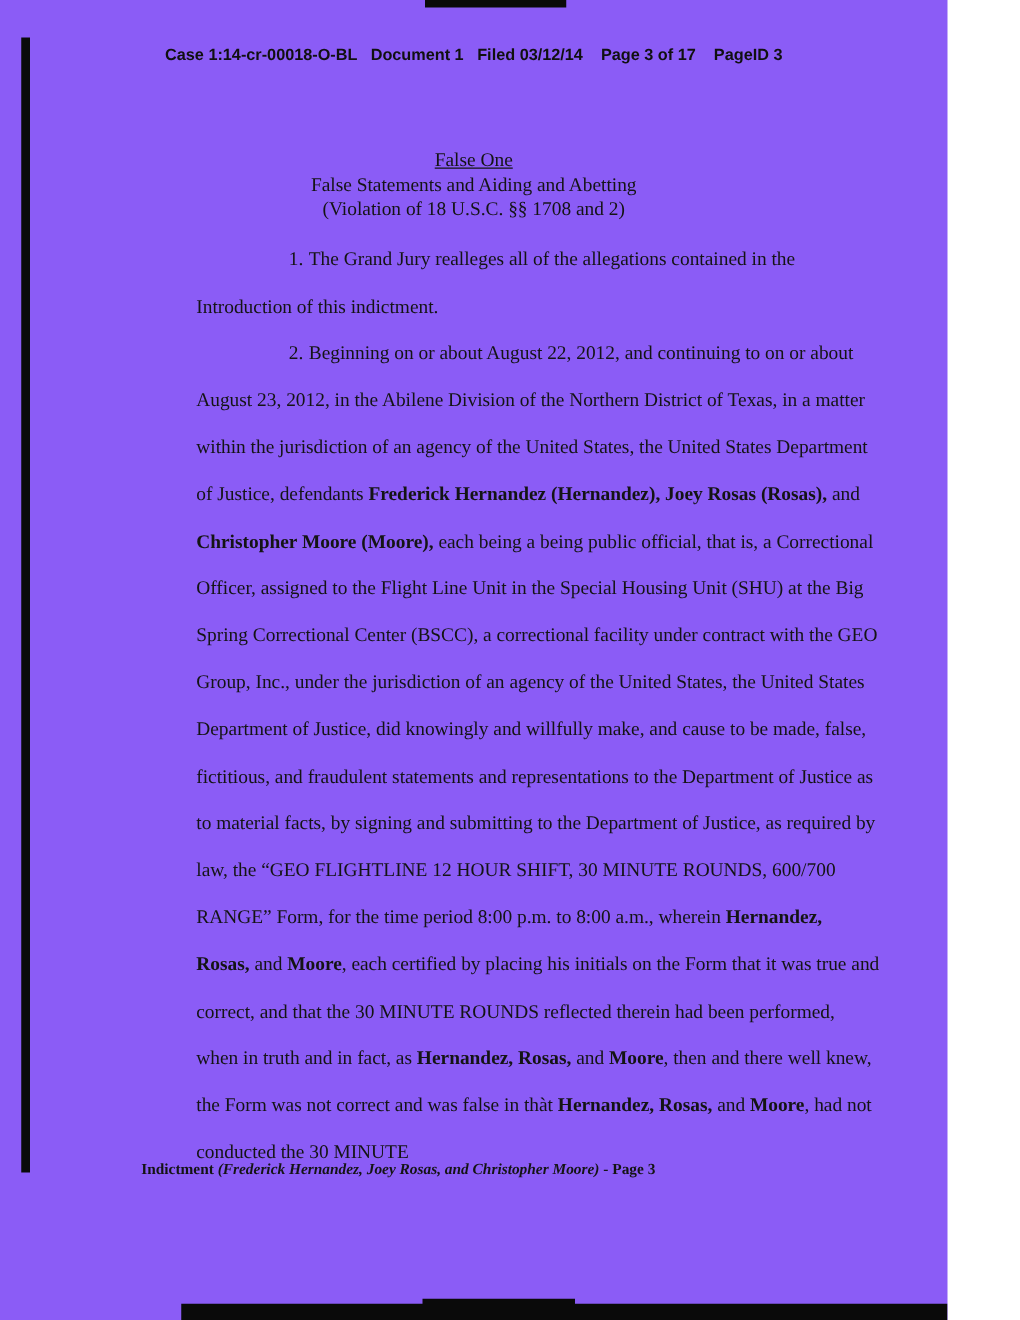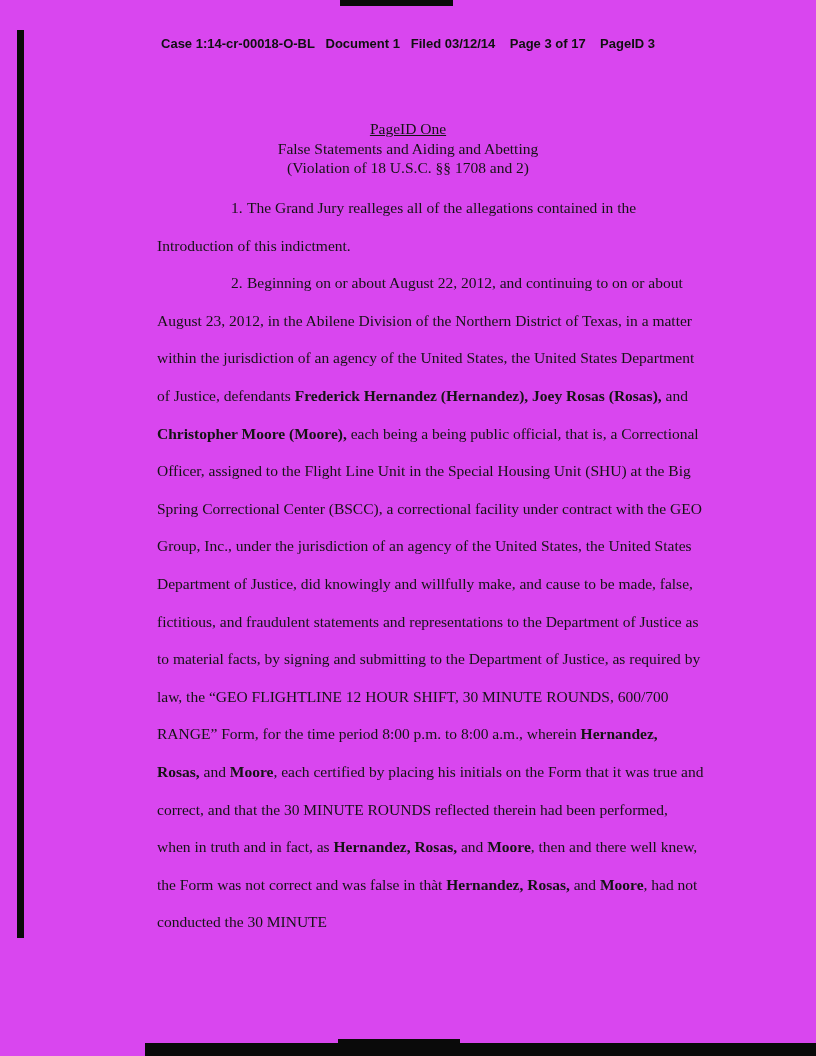--- a/index.html
+++ b/index.html
@@ -2,23 +2,23 @@
 <html><head>
 <meta charset="utf-8">
 <style>
   html, body {
     margin: 0;
     padding: 0;
     background: #ffffff;
   }
   .sheet {
     position: relative;
-    width: 816px;
+    width: 758px;
     height: 1056px;
-    background: #d946ef;
+    background: #8b5cf6;
     font-family: "Liberation Serif", serif;
     color: #141414;
     overflow: hidden;
   }
   
   .art-top {
     position: absolute;
     top: 0; left: 340px;
     width: 113px; height: 6px;
     background: #0a0a0a;
@@ -86,28 +86,29 @@
 <body>
 
 <div class="sheet">
 
   <div class="art-top"></div>
   <div class="art-left"></div>
 
   <div class="case-header">Case 1:14-cr-00018-O-BL   Document 1   Filed 03/12/14    Page 3 of 17    PageID 3</div>
 
   <div class="count-heading">
-    <div class="underline">PageID One</div>
+    <div class="underline">False One</div>
     <div>False Statements and Aiding and Abetting</div>
     <div>(Violation of 18 U.S.C. §§ 1708 and 2)</div>
   </div>
 
   <div class="doc-body">
 
   <div class="para"><span class="para-num">1.</span><span>The Grand Jury realleges all of the allegations contained in the Introduction of this indictment.</span></div>
       <div class="para"><span class="para-num">2.</span><span>Beginning on or about August 22, 2012, and continuing to on or about August 23, 2012, in the Abilene Division of the Northern District of Texas, in a matter within the jurisdiction of an agency of the United States, the United States Department of Justice, defendants </span><span class="bold">Frederick Hernandez (Hernandez), Joey Rosas (Rosas),</span><span> and </span><span class="bold">Christopher Moore (Moore),</span><span> each being a being public official, that is, a Correctional Officer, assigned to the Flight Line Unit in the Special Housing Unit (SHU) at the Big Spring Correctional Center (BSCC), a correctional facility under contract with the GEO Group, Inc., under the jurisdiction of an agency of the United States, the United States Department of Justice, did knowingly and willfully make, and cause to be made, false, fictitious, and fraudulent statements and representations to the Department of Justice as to material facts, by signing and submitting to the Department of Justice, as required by law, the “GEO FLIGHTLINE 12 HOUR SHIFT, 30 MINUTE ROUNDS, 600/700 RANGE” Form, for the time period 8:00 p.m. to 8:00 a.m., wherein </span><span class="bold">Hernandez, Rosas,</span><span> and </span><span class="bold">Moore</span><span>, each certified by placing his initials on the Form that it was true and correct, and that the 30 MINUTE ROUNDS reflected therein had been performed, when in truth and in fact, as </span><span class="bold">Hernandez, Rosas,</span><span> and </span><span class="bold">Moore</span><span>, then and there well knew, the Form was not correct and was false in thàt </span><span class="bold">Hernandez, Rosas,</span><span> and </span><span class="bold">Moore</span><span>, had not conducted the 30 MINUTE</span></div>
     </div>
 
+  <div class="page-footer"><span>Indictment </span><span class="italic">(Frederick Hernandez, Joey Rosas, and Christopher Moore)</span><span> - Page 3</span></div>
 
   <div class="art-bottom"></div>
   <div class="art-bottom-center"></div>
 
 </div>
 
 </body></html>

